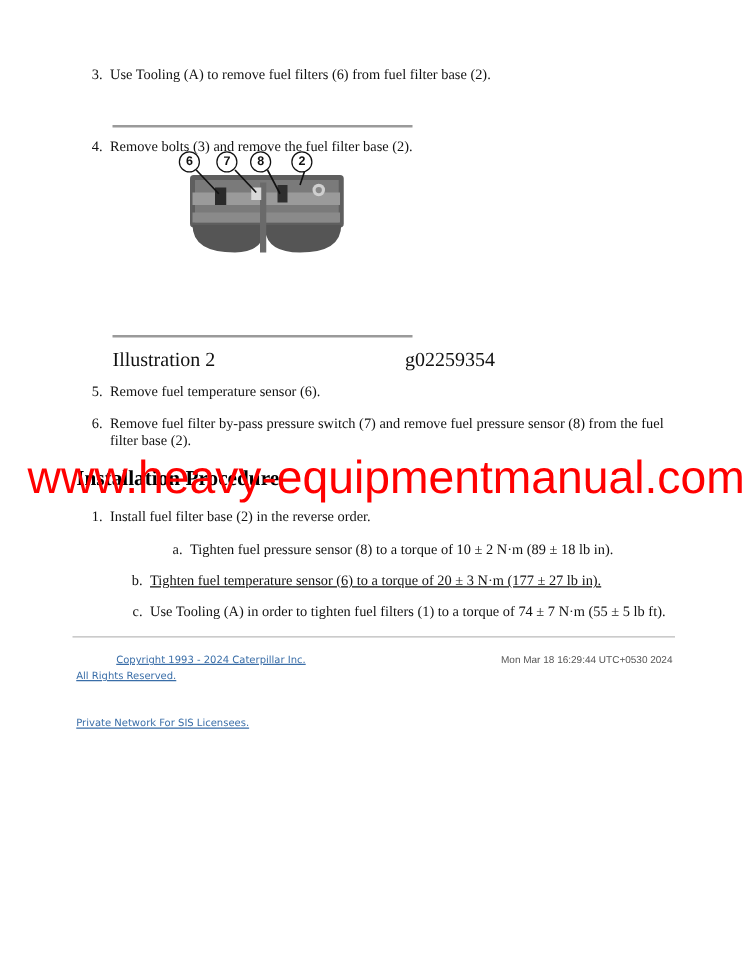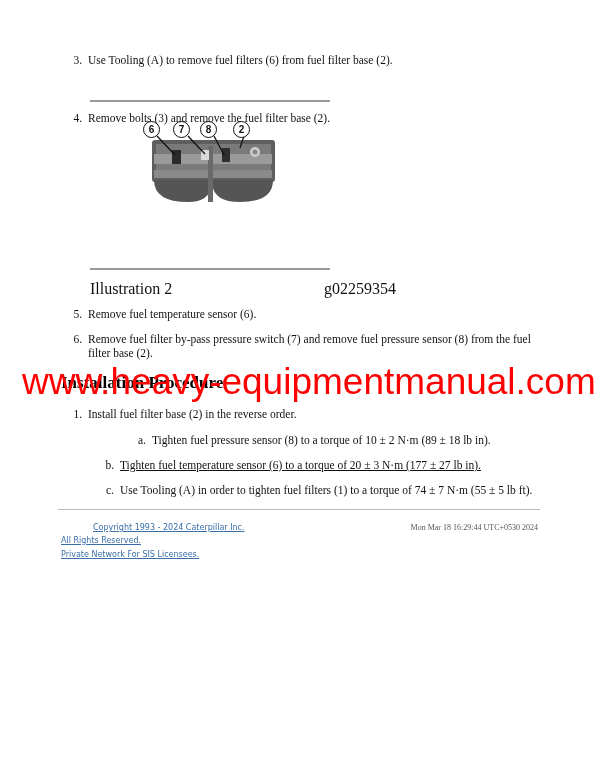--- a/index.html
+++ b/index.html
@@ -5,21 +5,21 @@
   html, body { margin: 0; padding: 0; background: #ffffff; }
   body { width: 600px; height: 776px; position: relative; overflow: hidden; font-family: "Liberation Serif", serif; color: #111; }
   .abs { position: absolute; }
   .step { font-size: 11.5px; line-height: 14px; white-space: nowrap; }
   .num { display: inline-block; width: 14px; text-align: right; margin-right: 6px; }
   .wrap { white-space: normal; }
   .rule { position: absolute; height: 2px; background: #9a9a9a; }
   .heading { font-family: "Liberation Serif", serif; font-weight: bold; font-size: 17px; color: #000000; white-space: nowrap; }
   .watermark { font-family: "Liberation Sans", sans-serif; font-size: 37px; color: #ff0000; white-space: nowrap; letter-spacing: 0px; }
   .footer-link { font-family: "DejaVu Sans", sans-serif; font-size: 8px; color: #3a6ea8; text-decoration: underline; white-space: nowrap; }
-  .footer-date { font-family: Liberation Serif, serif; font-size: 8px; color: #555; white-space: nowrap; margin-left: 32px; }
+  .footer-date { font-family: Liberation Sans, sans-serif; font-size: 8px; color: #555; white-space: nowrap; margin-left: 32px; }
   .caption { font-size: 16px; white-space: nowrap; }
   .callout { position: absolute; width: 15px; height: 15px; border: 1.6px solid #111; border-radius: 50%; background: #fff; font-family: "Liberation Sans", sans-serif; font-weight: bold; font-size: 10px; line-height: 15px; text-align: center; color: #111; }
 </style>
 </head>
 <body>
 
 <div class="abs step" style="left:68px; top:53px;">
   <span class="num">3.</span><span>Use Tooling (A) to remove fuel filters (6) from fuel filter base (2).</span>
 </div>
 <div class="abs step" style="left:68px; top:79px;margin-top:32px;">
@@ -83,14 +83,14 @@
 <div class="abs step" style="left:100px; top:458px;text-decoration:underline;">
   <span class="num">b.</span><span>Tighten fuel temperature sensor (6) to a torque of 20 ± 3 N·m (177 ± 27 lb in).</span>
 </div>
 <div class="abs step" style="left:100px; top:483px;">
   <span class="num">c.</span><span>Use Tooling (A) in order to tighten fuel filters (1) to a torque of 74 ± 7 N·m (55 ± 5 lb ft).</span>
 </div>
 
 <div class="abs" style="left:58px; top:509px; width:482px; height:1px; background:#bbbbbb;"></div>
 <a class="abs footer-link" style="left:61px; top:523px;margin-left:32px;">Copyright 1993 - 2024 Caterpillar Inc.</a>
 <a class="abs footer-link" style="left:61px; top:536px;">All Rights Reserved.</a>
-<a class="abs footer-link" style="left:61px; top:550px;">Private Network For SIS Licensees.</a>
+<a class="abs footer-link" style="left:61px; top:574px;">Private Network For SIS Licensees.</a>
 <div class="abs footer-date" style="right:62px; top:523px;">Mon Mar 18 16:29:44 UTC+0530 2024</div>
 
 </body></html>

